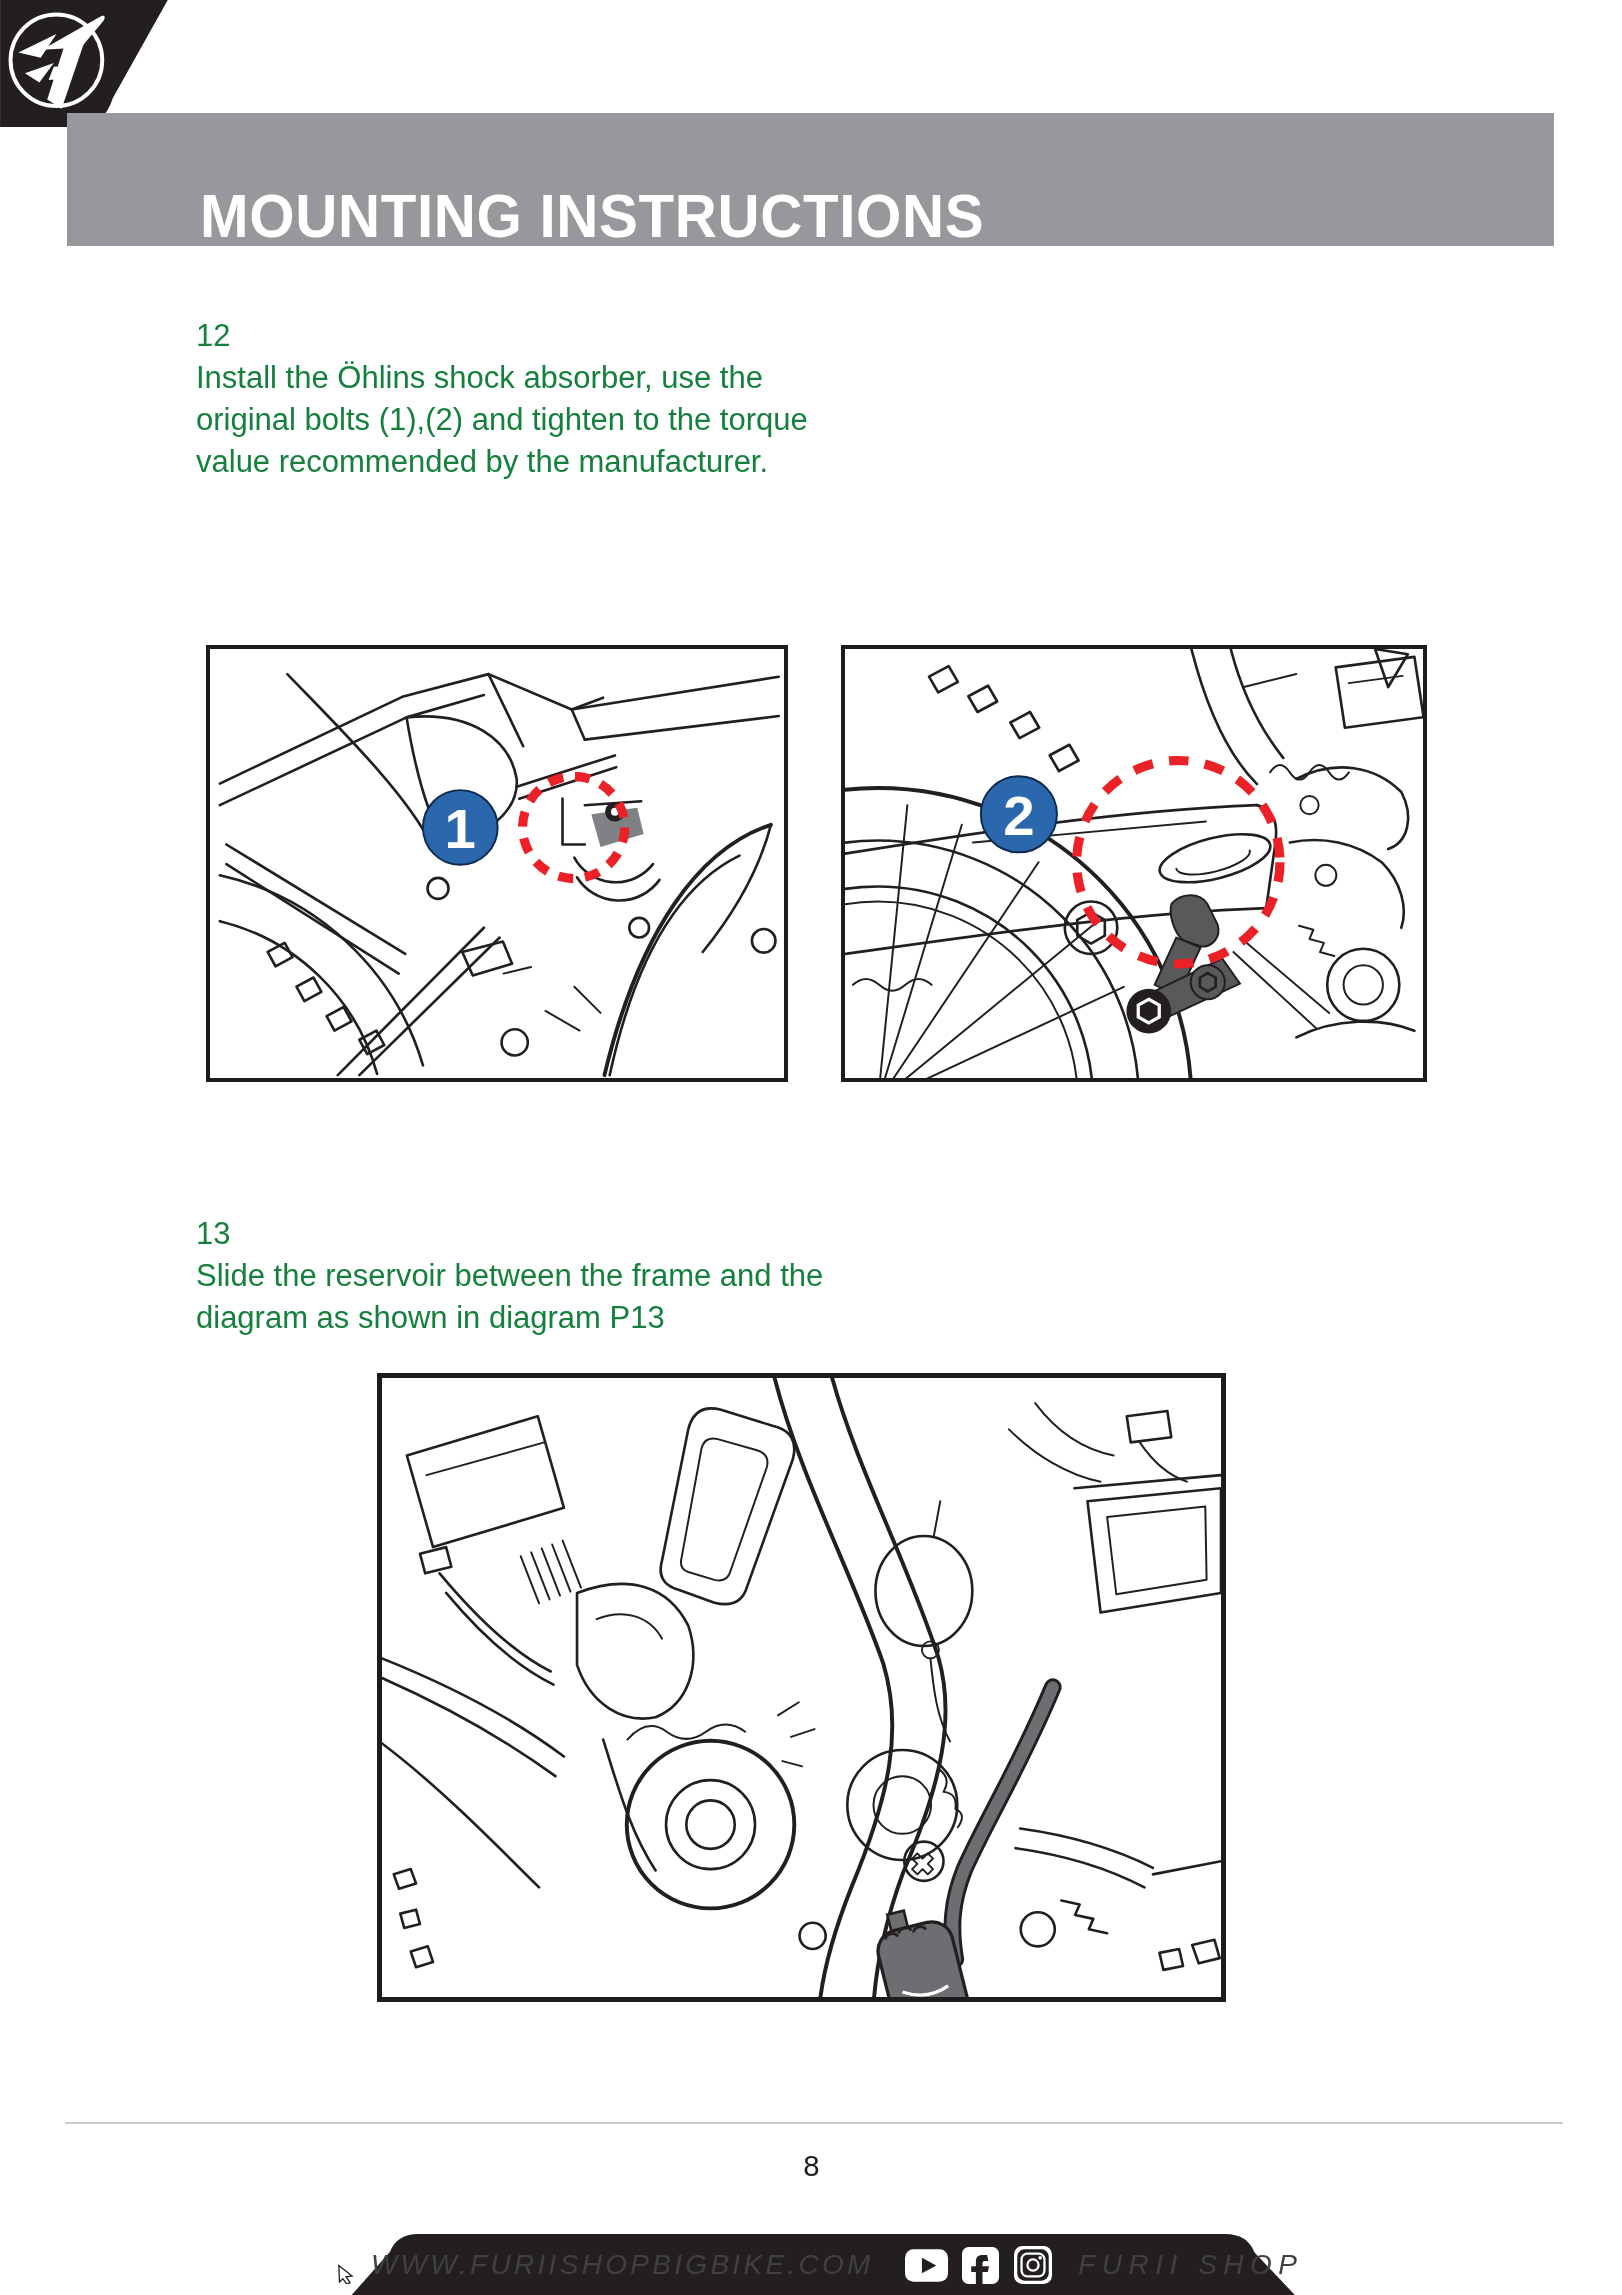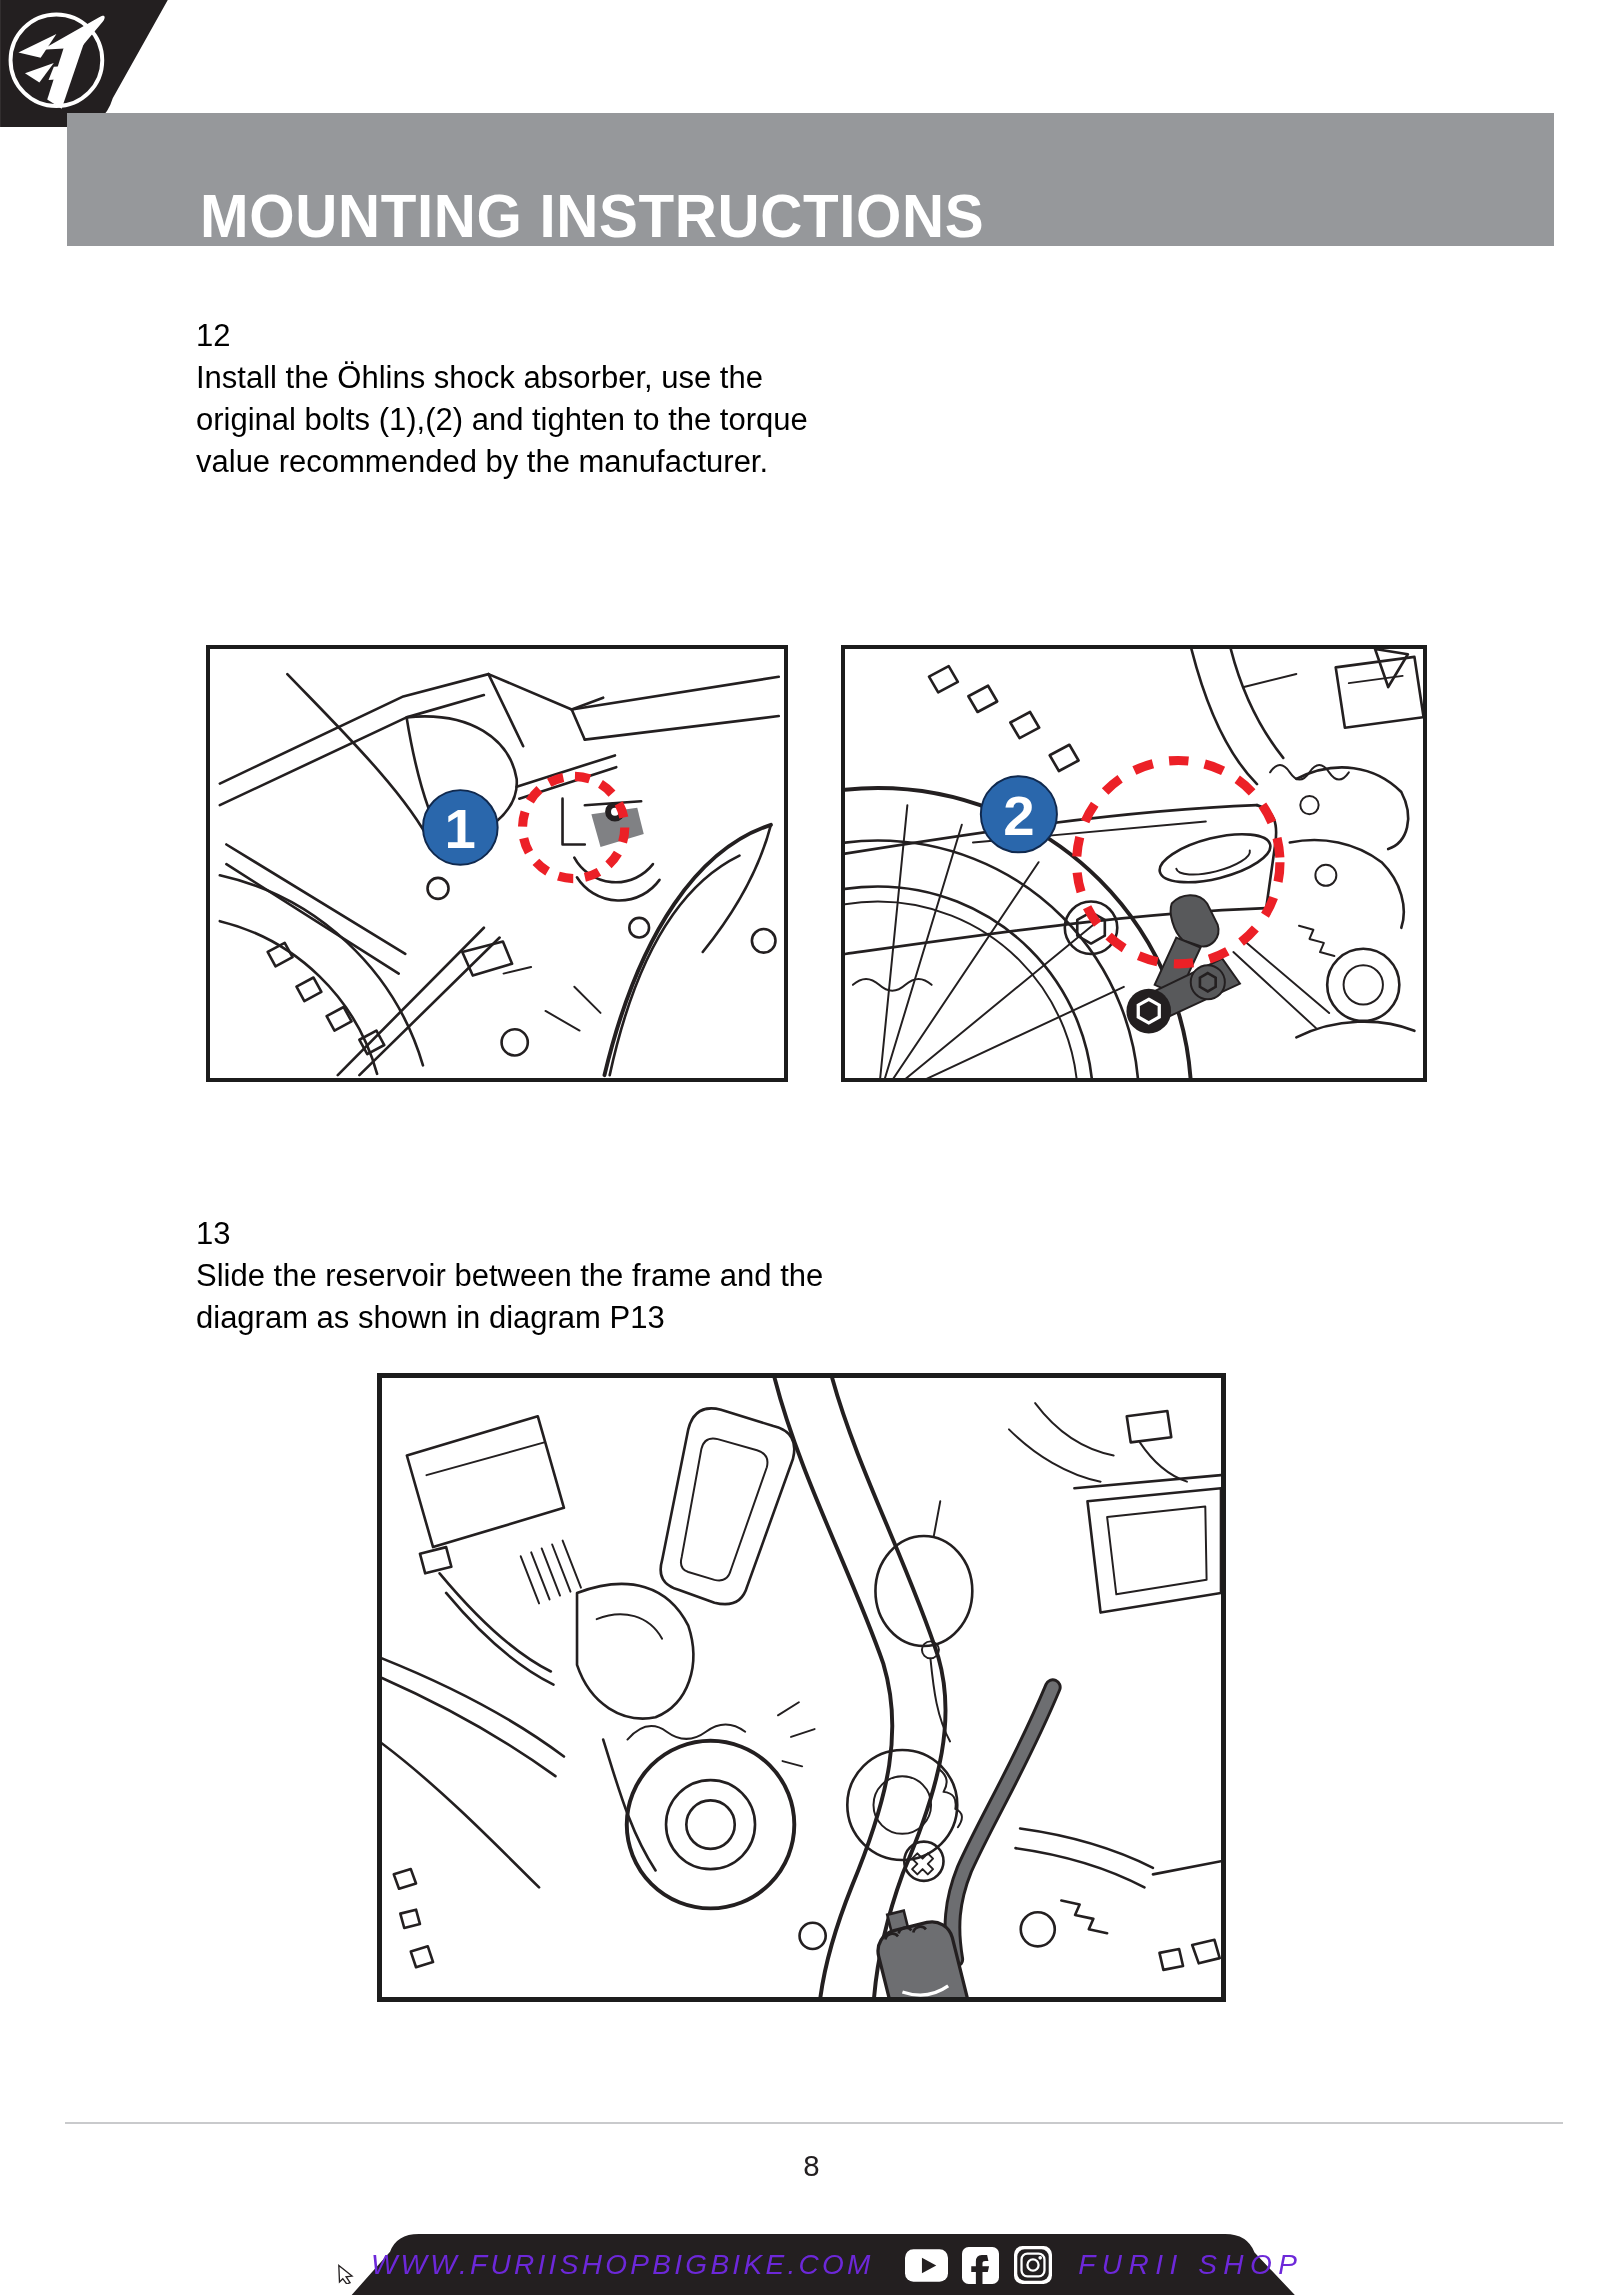--- a/index.html
+++ b/index.html
@@ -9,21 +9,21 @@
   
   #corner-badge{position:absolute;left:0;top:0;}
 
   
   #header-band{position:absolute;left:67px;top:113px;width:1487px;height:133px;background:#96989b;}
   #page-title{position:absolute;left:133px;bottom:-5.2px;margin:0;color:#ffffff;font-weight:bold;
               font-size:62px;letter-spacing:0.7px;white-space:nowrap;
               transform:scaleX(0.94);transform-origin:left bottom;}
 
   
-  .step{position:absolute;left:196px;font-size:31px;line-height:42px;color:#000000;}
+  .step{position:absolute;left:196px;font-size:31px;line-height:42px;color:#15803d;}
   .step .step-no{display:block;}
   .step .step-body{white-space:pre-line;display:block;}
   #step-12{top:315px;}
   #step-13{top:1213px;}
 
   
   .fig-frame{position:absolute;background:#ffffff;border:4.6px solid #1c1c1c;box-sizing:border-box;}
   #fig-1{left:206px;top:645px;width:582px;height:437px;}
   #fig-2{left:841px;top:645px;width:586px;height:437px;}
   #fig-p13{left:377px;top:1373px;width:849px;height:629px;border-width:5.2px;}
@@ -42,21 +42,21 @@
   
   #p13-caption{position:absolute;left:377px;top:2032px;width:849px;text-align:center;
                font-size:30px;font-weight:bold;letter-spacing:1.3px;}
   #footer-rule{position:absolute;left:65px;top:2122px;width:1498px;height:2px;background:#c9cacc;}
   #page-number{position:absolute;left:0;top:2149px;width:1623px;text-align:center;font-size:29.4px;}
 
   
   #footer-bar{position:absolute;left:0;top:2234px;width:1623px;height:62px;}
   #footer-content{position:absolute;left:0;top:2234px;width:1623px;height:62px;
                   display:flex;align-items:center;justify-content:center;gap:14.4px;}
-  .footer-text{color:#6d28d9;font-style:italic;font-size:28px;letter-spacing:3.3px;white-space:nowrap;}
+  .footer-text{color:#404040;font-style:italic;font-size:28px;letter-spacing:3.3px;white-space:nowrap;}
   #footer-brand{letter-spacing:6.5px;margin-left:12px;}
   .soc{display:block;}
   #footer-website{margin-right:17px;}
 </style>
 </head>
 <body>
 
 <div id="page">
 
   <svg id="corner-badge" width="177" height="131" viewBox="0 0 270 200">

